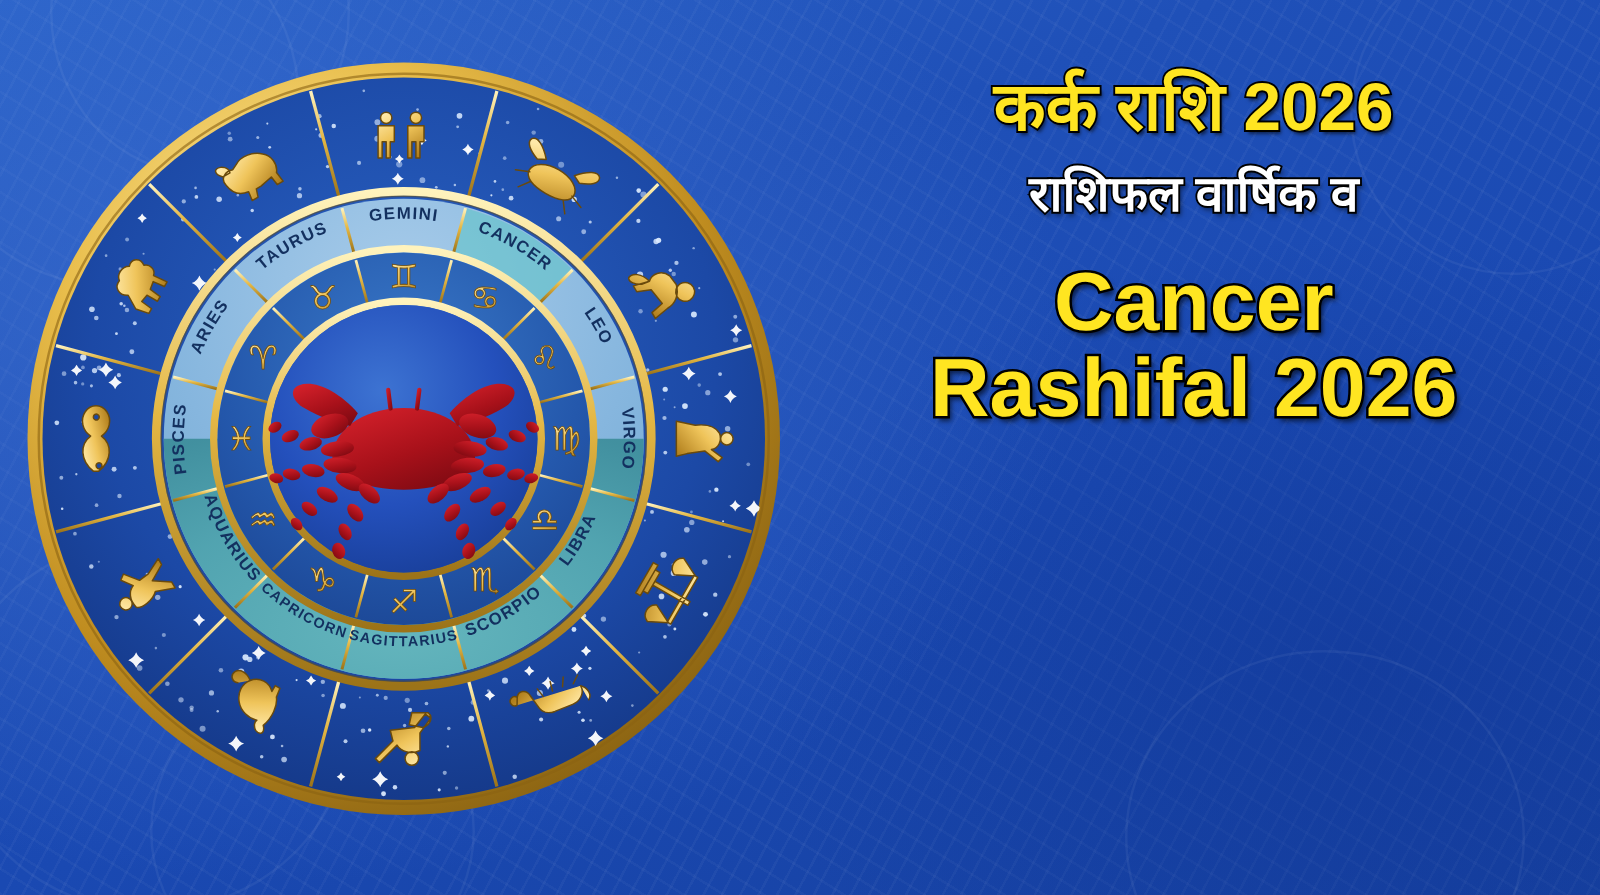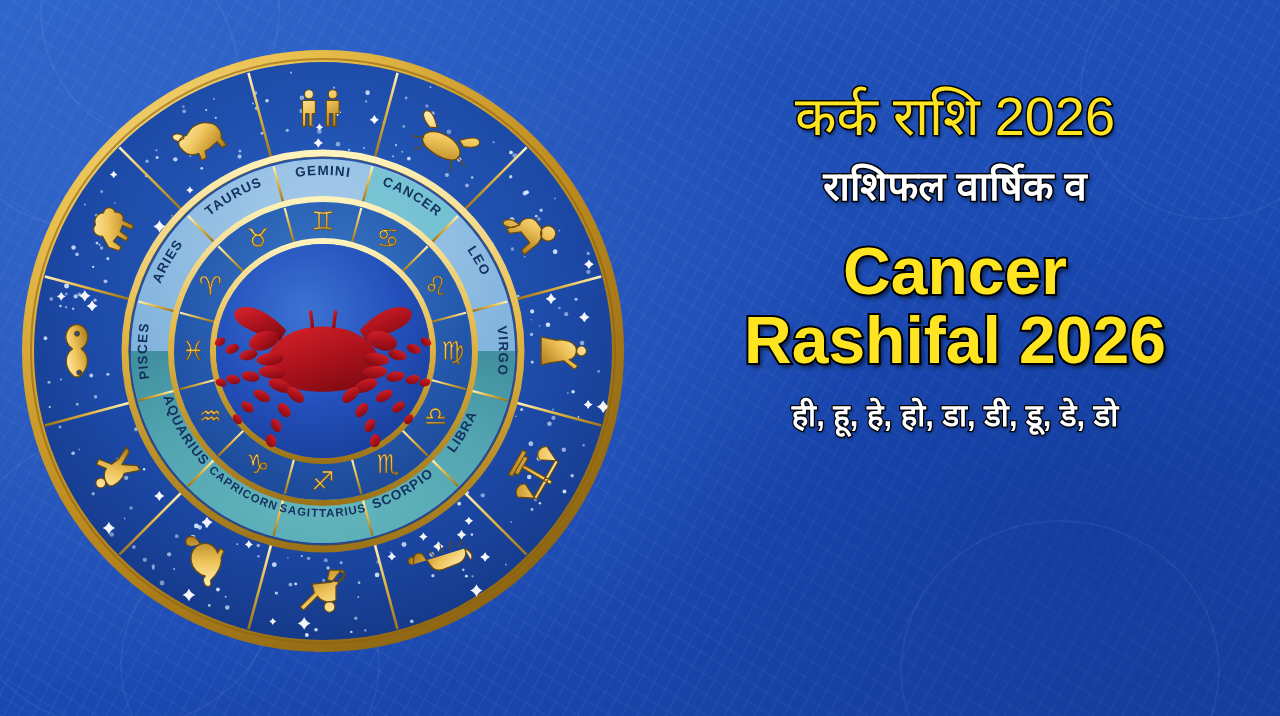--- a/index.html
+++ b/index.html
@@ -30,30 +30,29 @@
 
   
   #text-panel {
     position: absolute; left: 630px; top: 0; width: 650px; height: 716px;
     display: flex; flex-direction: column; align-items: center;
     justify-content: flex-start; padding-top: 56px;
   }
   .hi-yellow {
     color: #FFE521;
     font-family: "Liberation Sans", sans-serif;
-    font-weight: 400;
+    font-weight: 700;
     font-size: 54px;
     line-height: 1.12;
     letter-spacing: 0px;
     text-align: right;
     -webkit-text-stroke: 3px #000;
     paint-order: stroke fill;
     text-shadow: 2px 3px 3px rgba(0,0,0,0.55);
     white-space: nowrap;
-    margin-top: 30px;
   }
   .hi-white {
     color: #FFFFFF;
     font-family: "Liberation Sans", sans-serif;
     font-weight: 700;
     font-size: 40px;
     line-height: 1.22;
     text-align: center;
     -webkit-text-stroke: 3px #000;
     paint-order: stroke fill;
@@ -593,16 +592,15 @@
   </div>
 
   <div id="text-panel">
     <div class="hi-yellow">कर्क राशि 2026</div>
     <div class="gap-a"></div>
     <div class="hi-white">राशिफल वार्षिक व</div>
     <div class="gap-b"></div>
     <div class="en-yellow">Cancer</div>
     <div class="en-yellow">Rashifal 2026</div>
     <div class="gap-c"></div>
-    <div class="hi-small">ही, हू, हे, हो, डा, डी, डू, डे, डो</div>
   </div>
 
 </div>
 
 </body></html>

